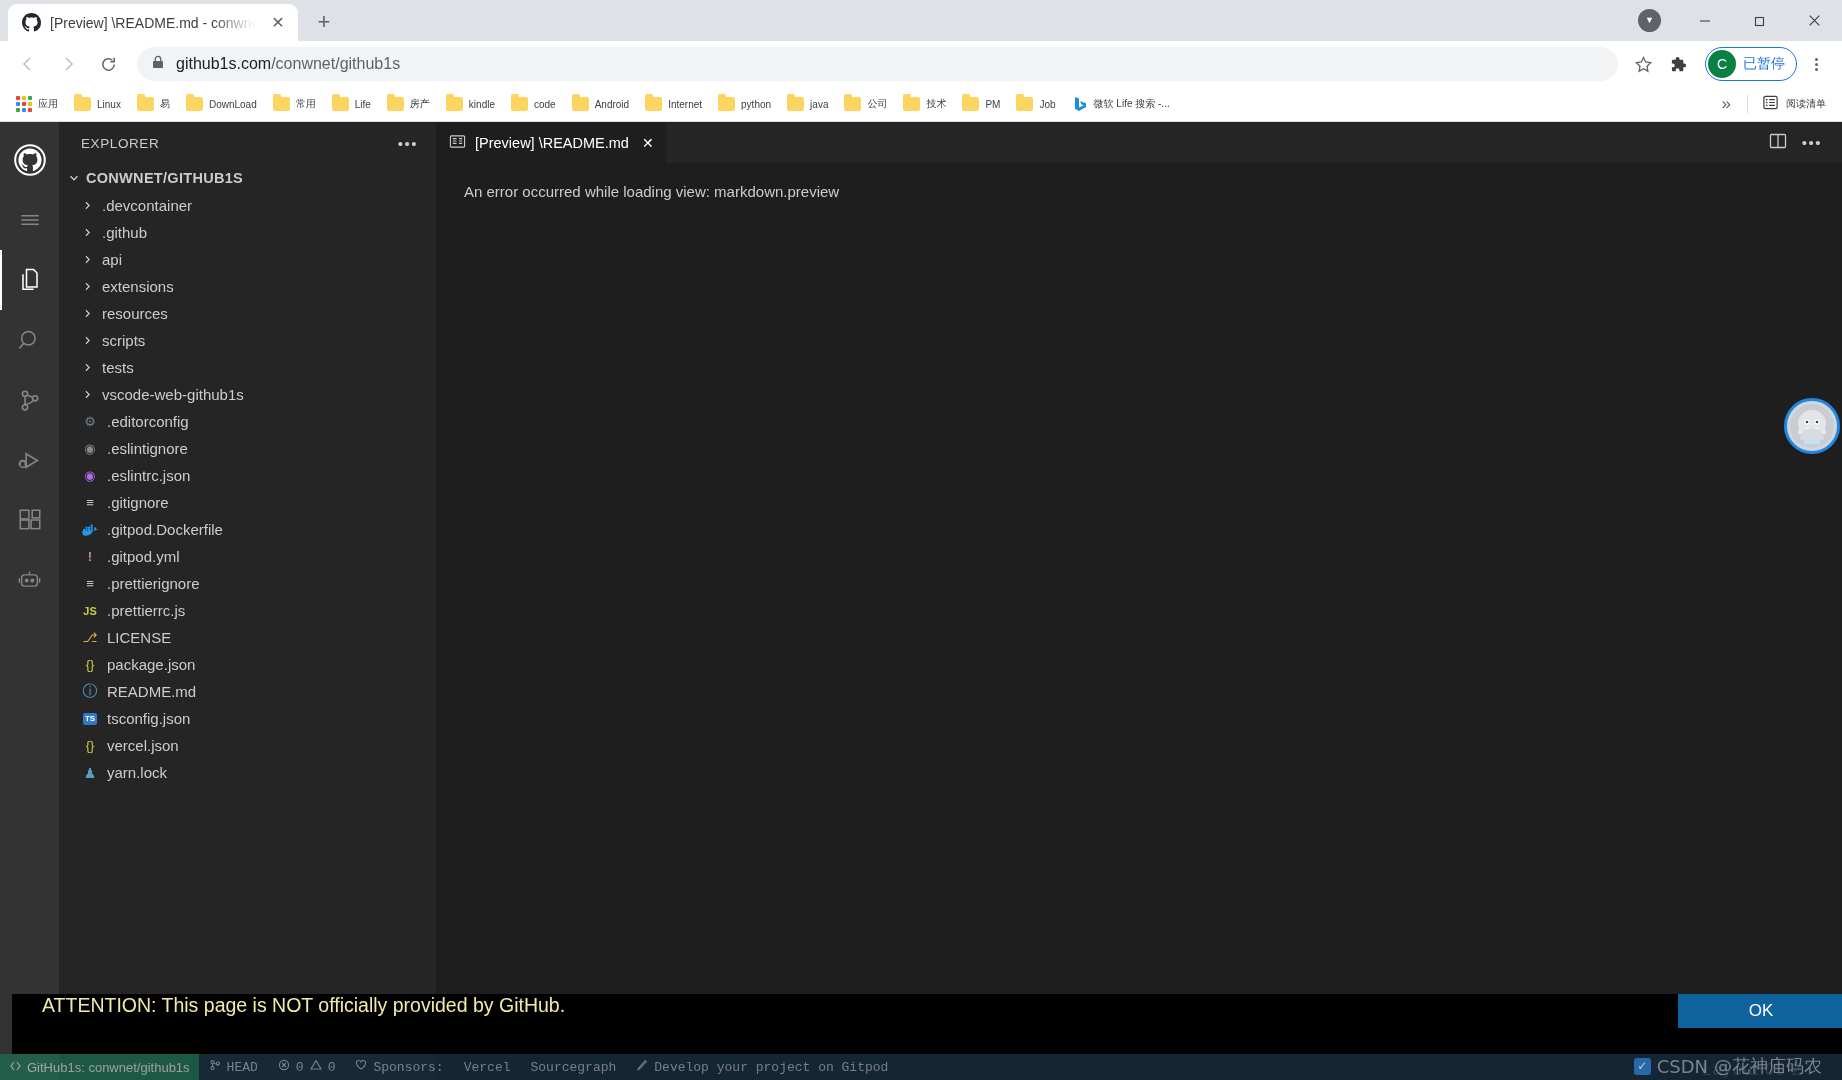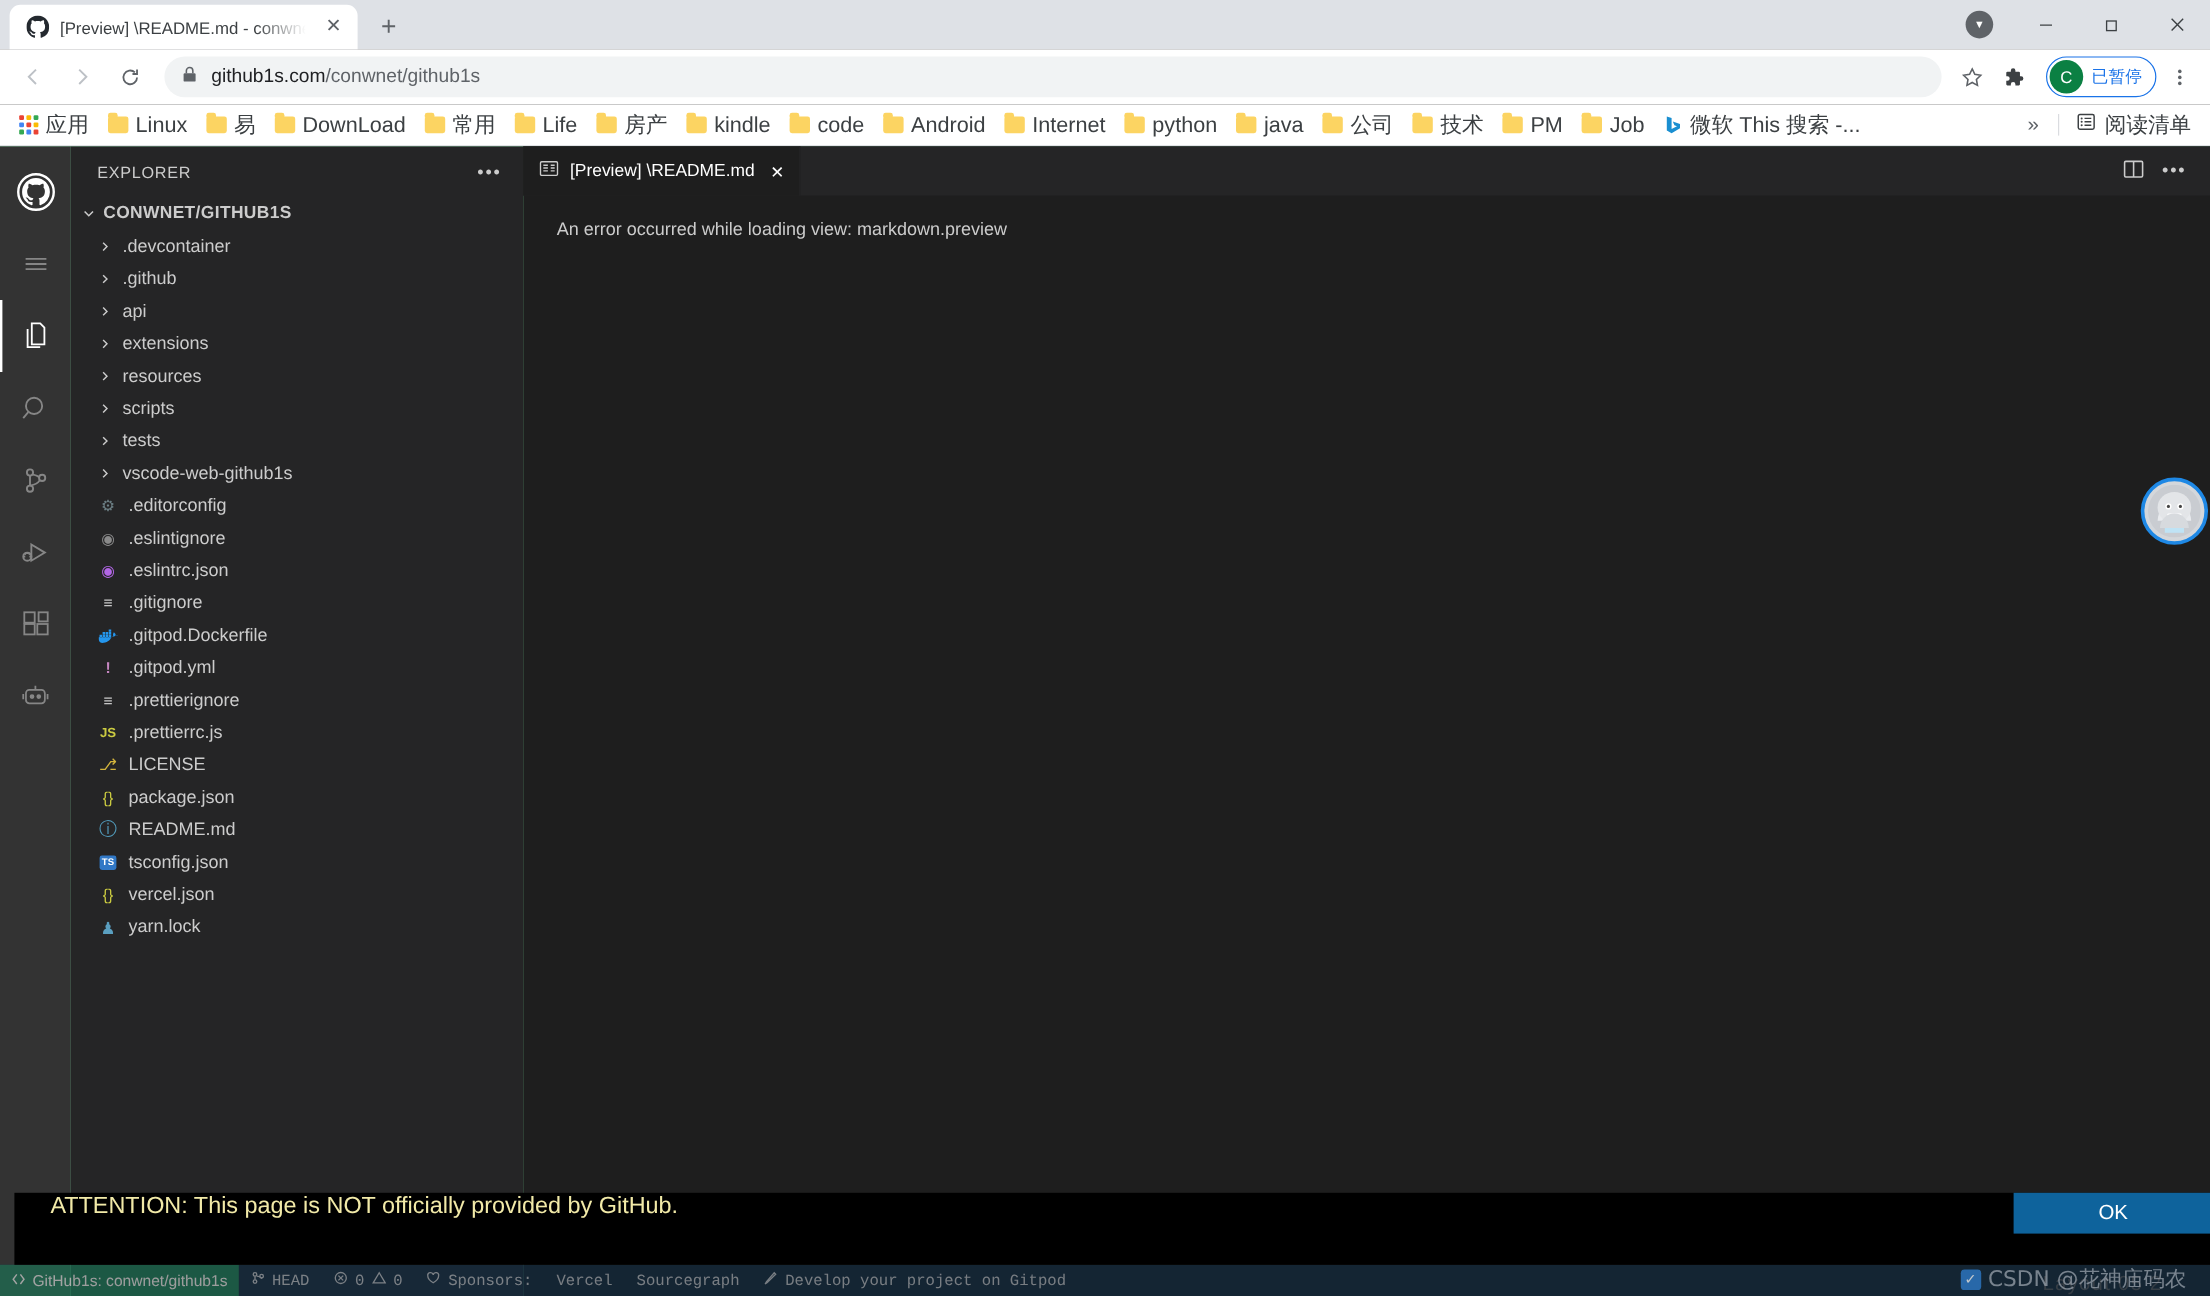--- a/index.html
+++ b/index.html
@@ -89,42 +89,42 @@
 
   .bookmarks {
     height: 35px; background: #fff;
     display: flex; align-items: center; padding: 0 8px; gap: 0;
     border-bottom: 1px solid #dadce0;
   }
   .bm {
     display: flex; align-items: center; gap: 6px;
     padding: 4px 8px; border-radius: 4px; white-space: nowrap;
   }
-  .bm-label { font-size: 18px; color: #3c4043; }
+  .bm-label { font-size: 10px; color: #3c4043; }
   .folder-ico {
     width: 17px; height: 14px; flex: 0 0 17px; position: relative;
     background: #fcd462; border-radius: 2px;
   }
   .folder-ico::before {
     content: ""; position: absolute; left: 0; top: -3px; width: 8px; height: 4px;
     background: #fcd462; border-radius: 2px 2px 0 0;
   }
   .apps-ico { width: 16px; height: 16px; flex:0 0 16px; display: grid;
     grid-template-columns: repeat(3, 4px); grid-template-rows: repeat(3, 4px);
     gap: 2px; }
   .apps-ico i { display:block; width:4px; height:4px; border-radius:1px; }
   .bing-ico { width: 16px; height: 16px; flex:0 0 16px; display:flex; align-items:center; justify-content:center; }
   .bm-overflow { font-size: 17px; color:#5f6368; padding: 0 10px; }
   .bm-sep { width:1px; height:18px; background:#dadce0; margin: 0 6px; }
   .readinglist { display:flex; align-items:center; gap:7px; padding: 4px 8px; }
 
   
   .vscode {
     position: absolute; left: 0; top: 122px; width: 1842px; height: 958px;
-    background: #86efac; display: flex; color: #cccccc;
+    background: #a3a3a3; display: flex; color: #cccccc;
     font-size: 15px;
   }
   .activitybar {
     width: 59px; flex: 0 0 59px; background: #333333;
     display: flex; flex-direction: column; align-items: center;
     padding-top: 8px;
   }
   .ab-item {
     width: 59px; height: 60px; display: flex; align-items: center; justify-content: center;
     color: #868686; position: relative;
@@ -388,21 +388,21 @@
     <div class="bm">
         <span class="folder-ico"></span>
         <span class="bm-label">Job</span>
       </div>
     <div class="bm">
       <span class="bing-ico">
         <svg width="14" height="16" viewBox="0 0 14 16">
             <path fill="#1a8fd1" d="M2 1l4 1.4v9.2l4.5-2.3-2.2-1-1.3-3L13 7.3v3.6L6 15l-4-2.2z"></path>
           </svg>
       </span>
-      <span class="bm-label">微软 This 搜索 -...</span>
+      <span class="bm-label">微软 Life 搜索 -...</span>
     </div>
     <div style="flex:1 1 auto"></div>
     <div class="bm-overflow">»</div>
     <div class="bm-sep"></div>
     <div class="readinglist">
       <span>
         <svg width="17" height="17" viewBox="0 0 18 18">
             <rect x="2" y="2.5" width="14" height="13" rx="1.5" fill="none" stroke="#3c4043" stroke-width="1.3"></rect>
             <path stroke="#3c4043" stroke-width="1.2" d="M7.5 6h6M7.5 9h6M7.5 12h6"></path>
             <circle cx="5" cy="6" r=".9" fill="#3c4043"></circle>

